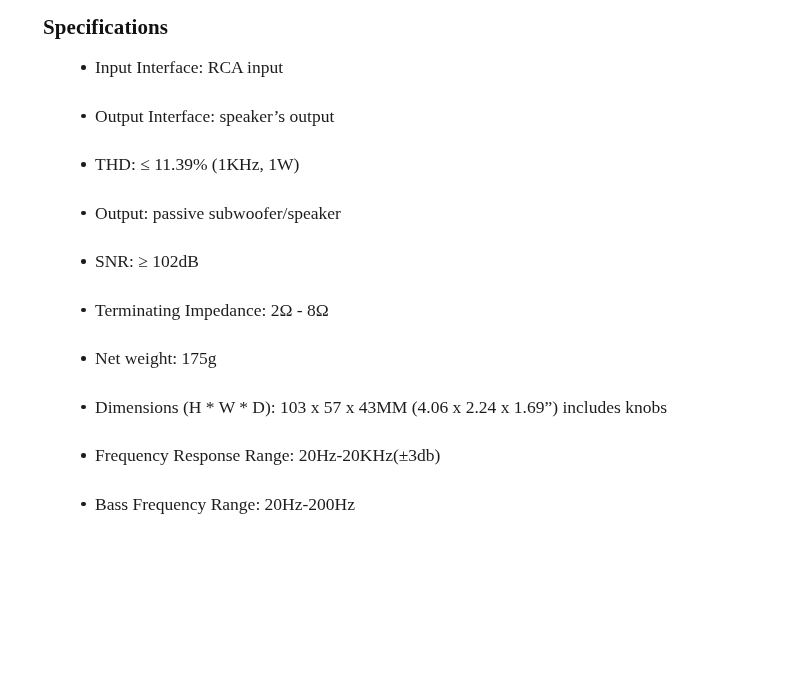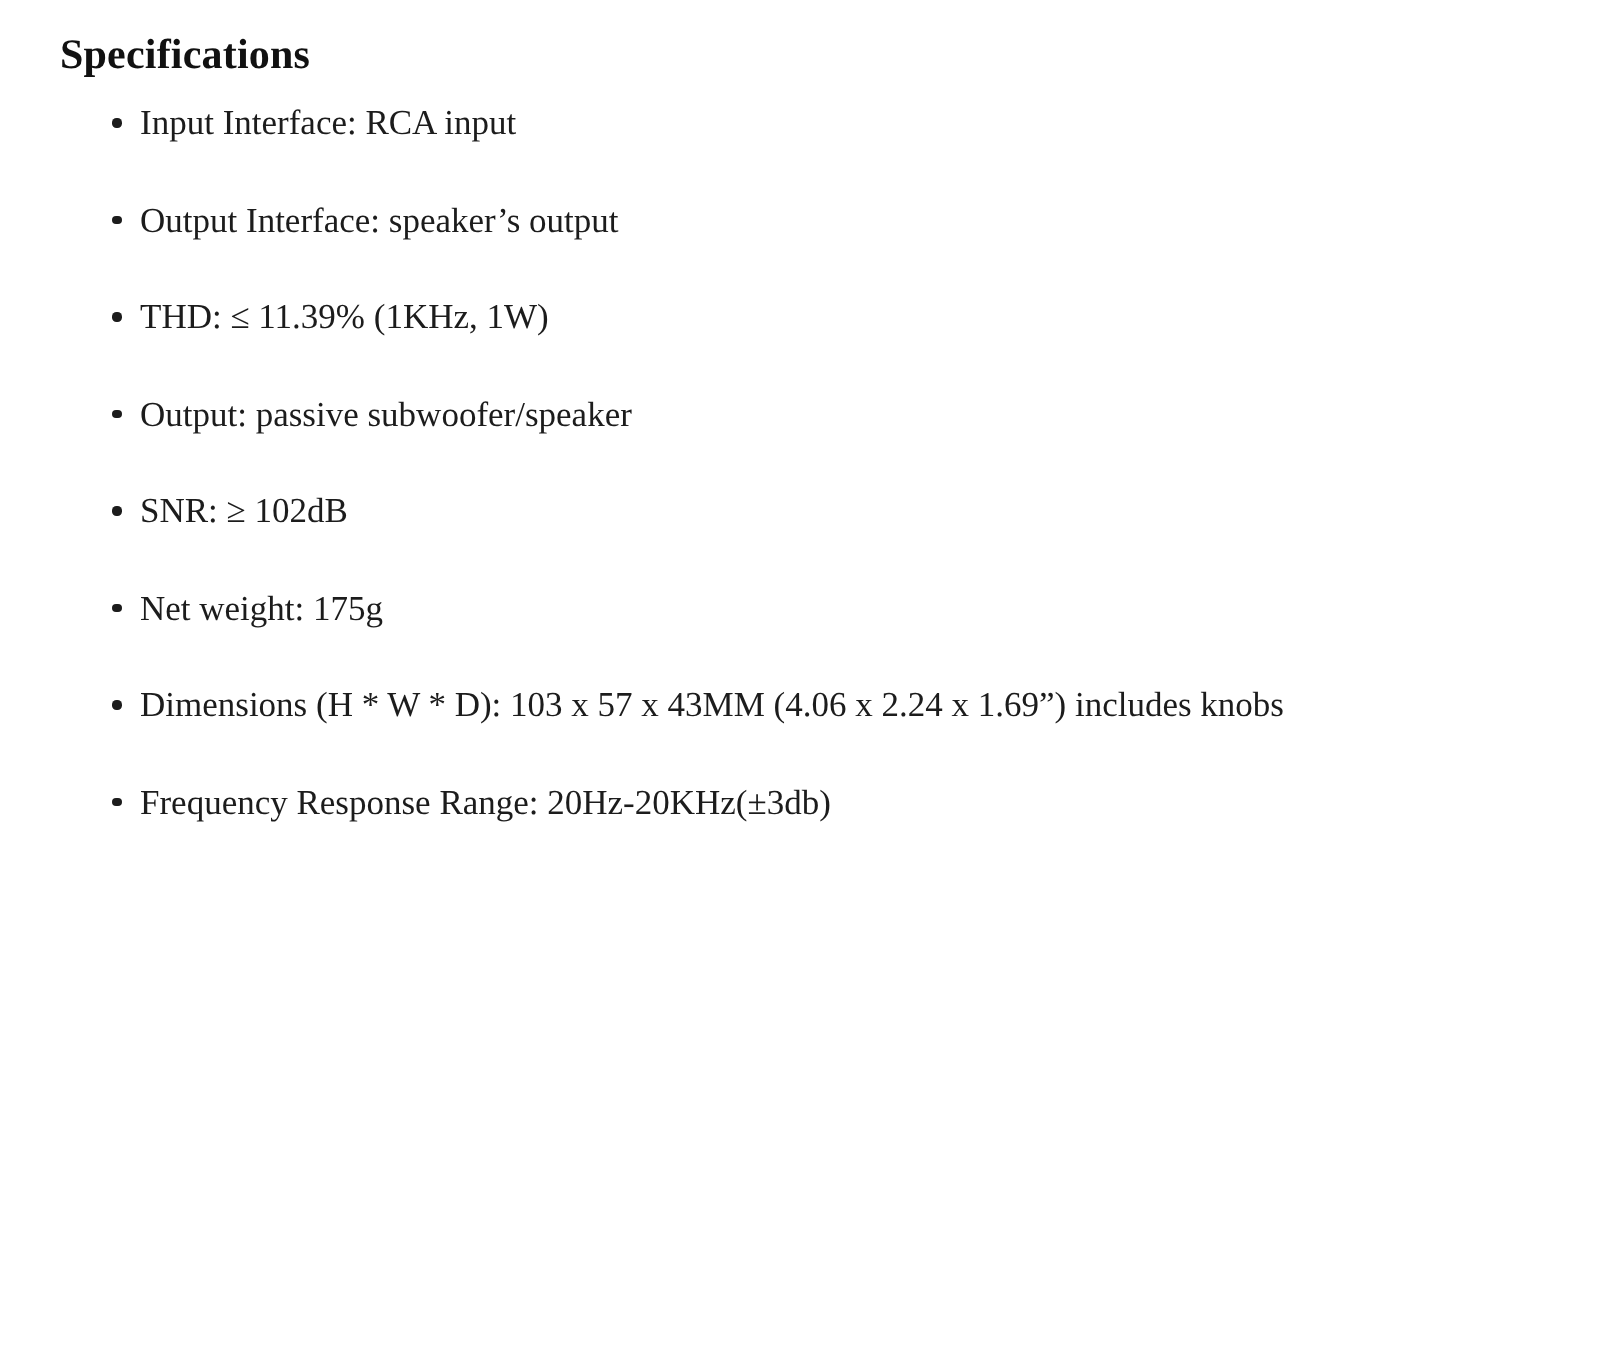--- a/index.html
+++ b/index.html
@@ -11,35 +11,35 @@
     width: 800px;
     height: 686px;
     font-family: "Liberation Serif", "DejaVu Serif", serif;
     color: #1a1a1a;
     overflow: hidden;
   }
   .page {
     width: 800px;
     height: 686px;
     box-sizing: border-box;
-    padding: 14px 24px 0 24px;
+    padding: 14px 24px 0 37px;
     position: relative;
   }
   .spec-title {
     font-family: "Liberation Serif", "DejaVu Serif", serif;
     font-weight: bold;
     font-size: 21px;
     line-height: 26px;
     color: #111111;
     margin: 0 0 10px 6px;
     letter-spacing: 0.1px;
   }
   ul.spec-list {
     list-style: none;
-    margin: 4px;
+    margin: 16px;
     padding: 0;
   }
   ul.spec-list li {
     position: relative;
     font-size: 17.5px;
     line-height: 22px;
     color: #1c1c1c;
     padding: 0 0 0 42px;
     margin: 0 0 26.5px 0;
     white-space: nowrap;
@@ -59,17 +59,19 @@
 <body>
 
 <div class="page">
   <h1 class="spec-title">Specifications</h1>
   <ul class="spec-list">
     <li>Input Interface: RCA input</li>
     <li>Output Interface: speaker’s output</li>
     <li>THD: ≤ 11.39% (1KHz, 1W)</li>
     <li>Output: passive subwoofer/speaker</li>
     <li>SNR: ≥ 102dB</li>
+    <li>Terminating Impedance: 2Ω - 8Ω</li>
     <li>Net weight: 175g</li>
     <li>Dimensions (H * W * D): 103 x 57 x 43MM (4.06 x 2.24 x 1.69”) includes knobs</li>
     <li>Frequency Response Range: 20Hz-20KHz(±3db)</li>
+    <li>Bass Frequency Range: 20Hz-200Hz</li>
   </ul>
 </div>
 
 </body></html>

